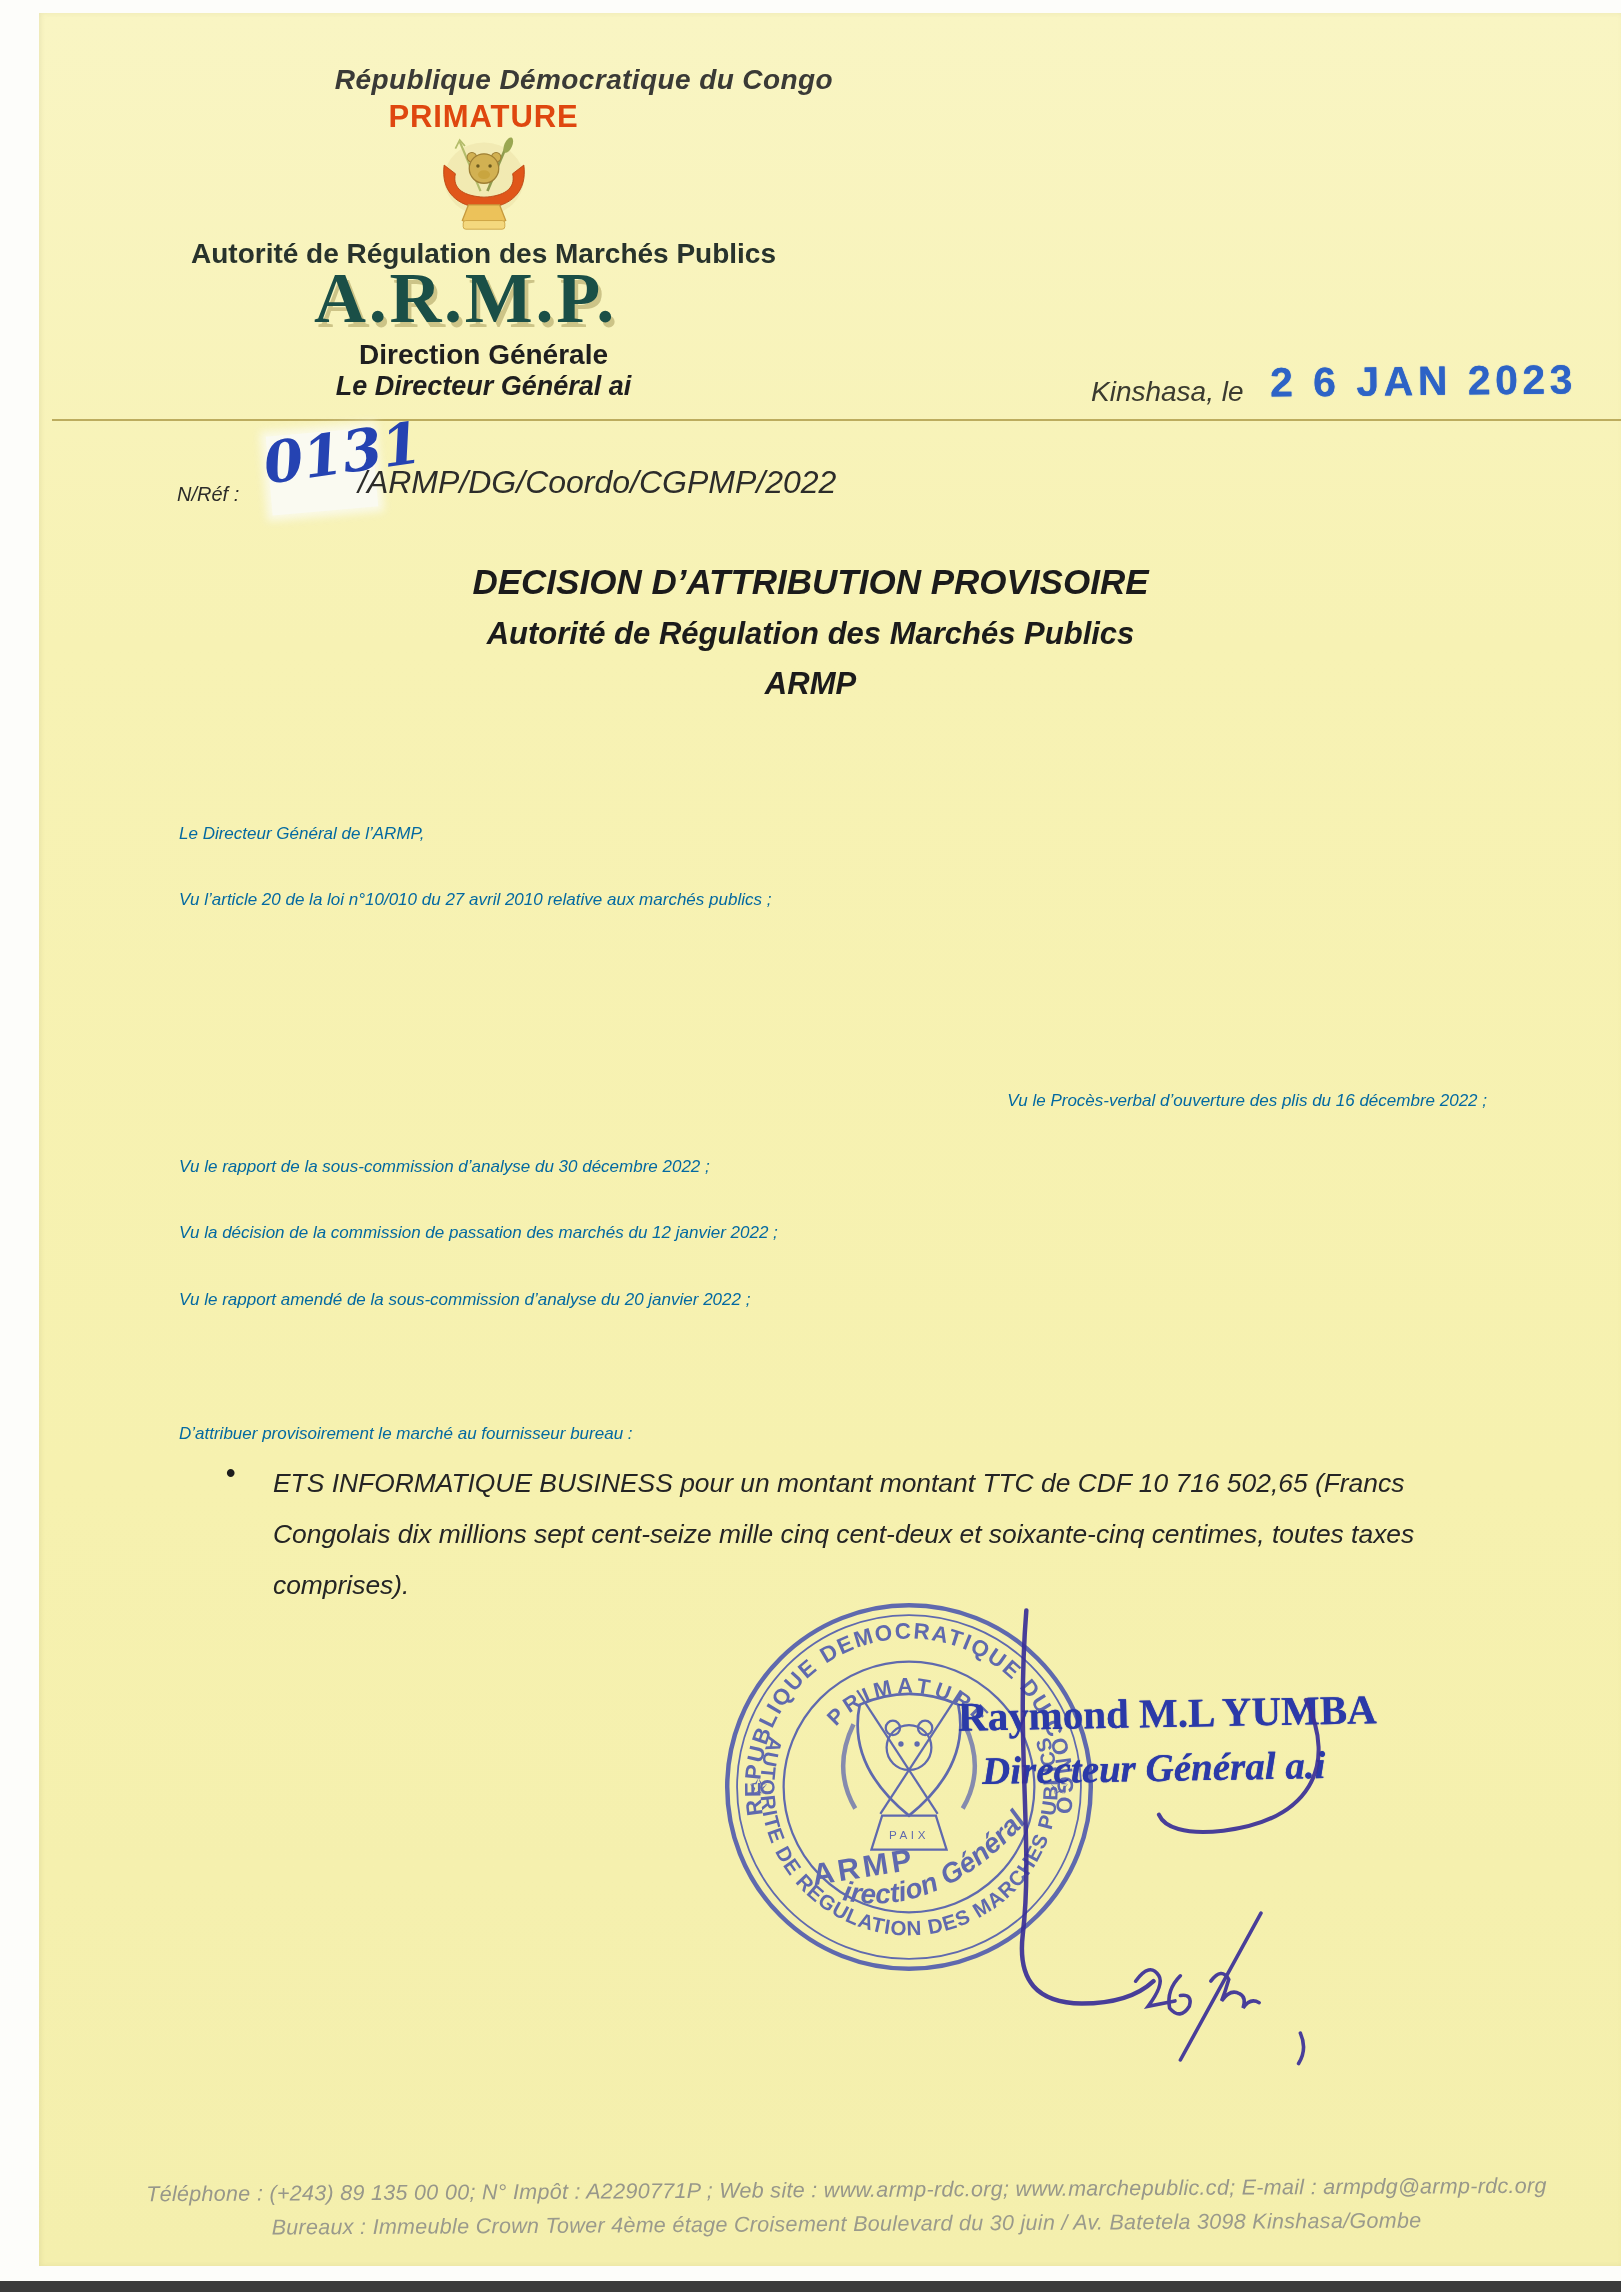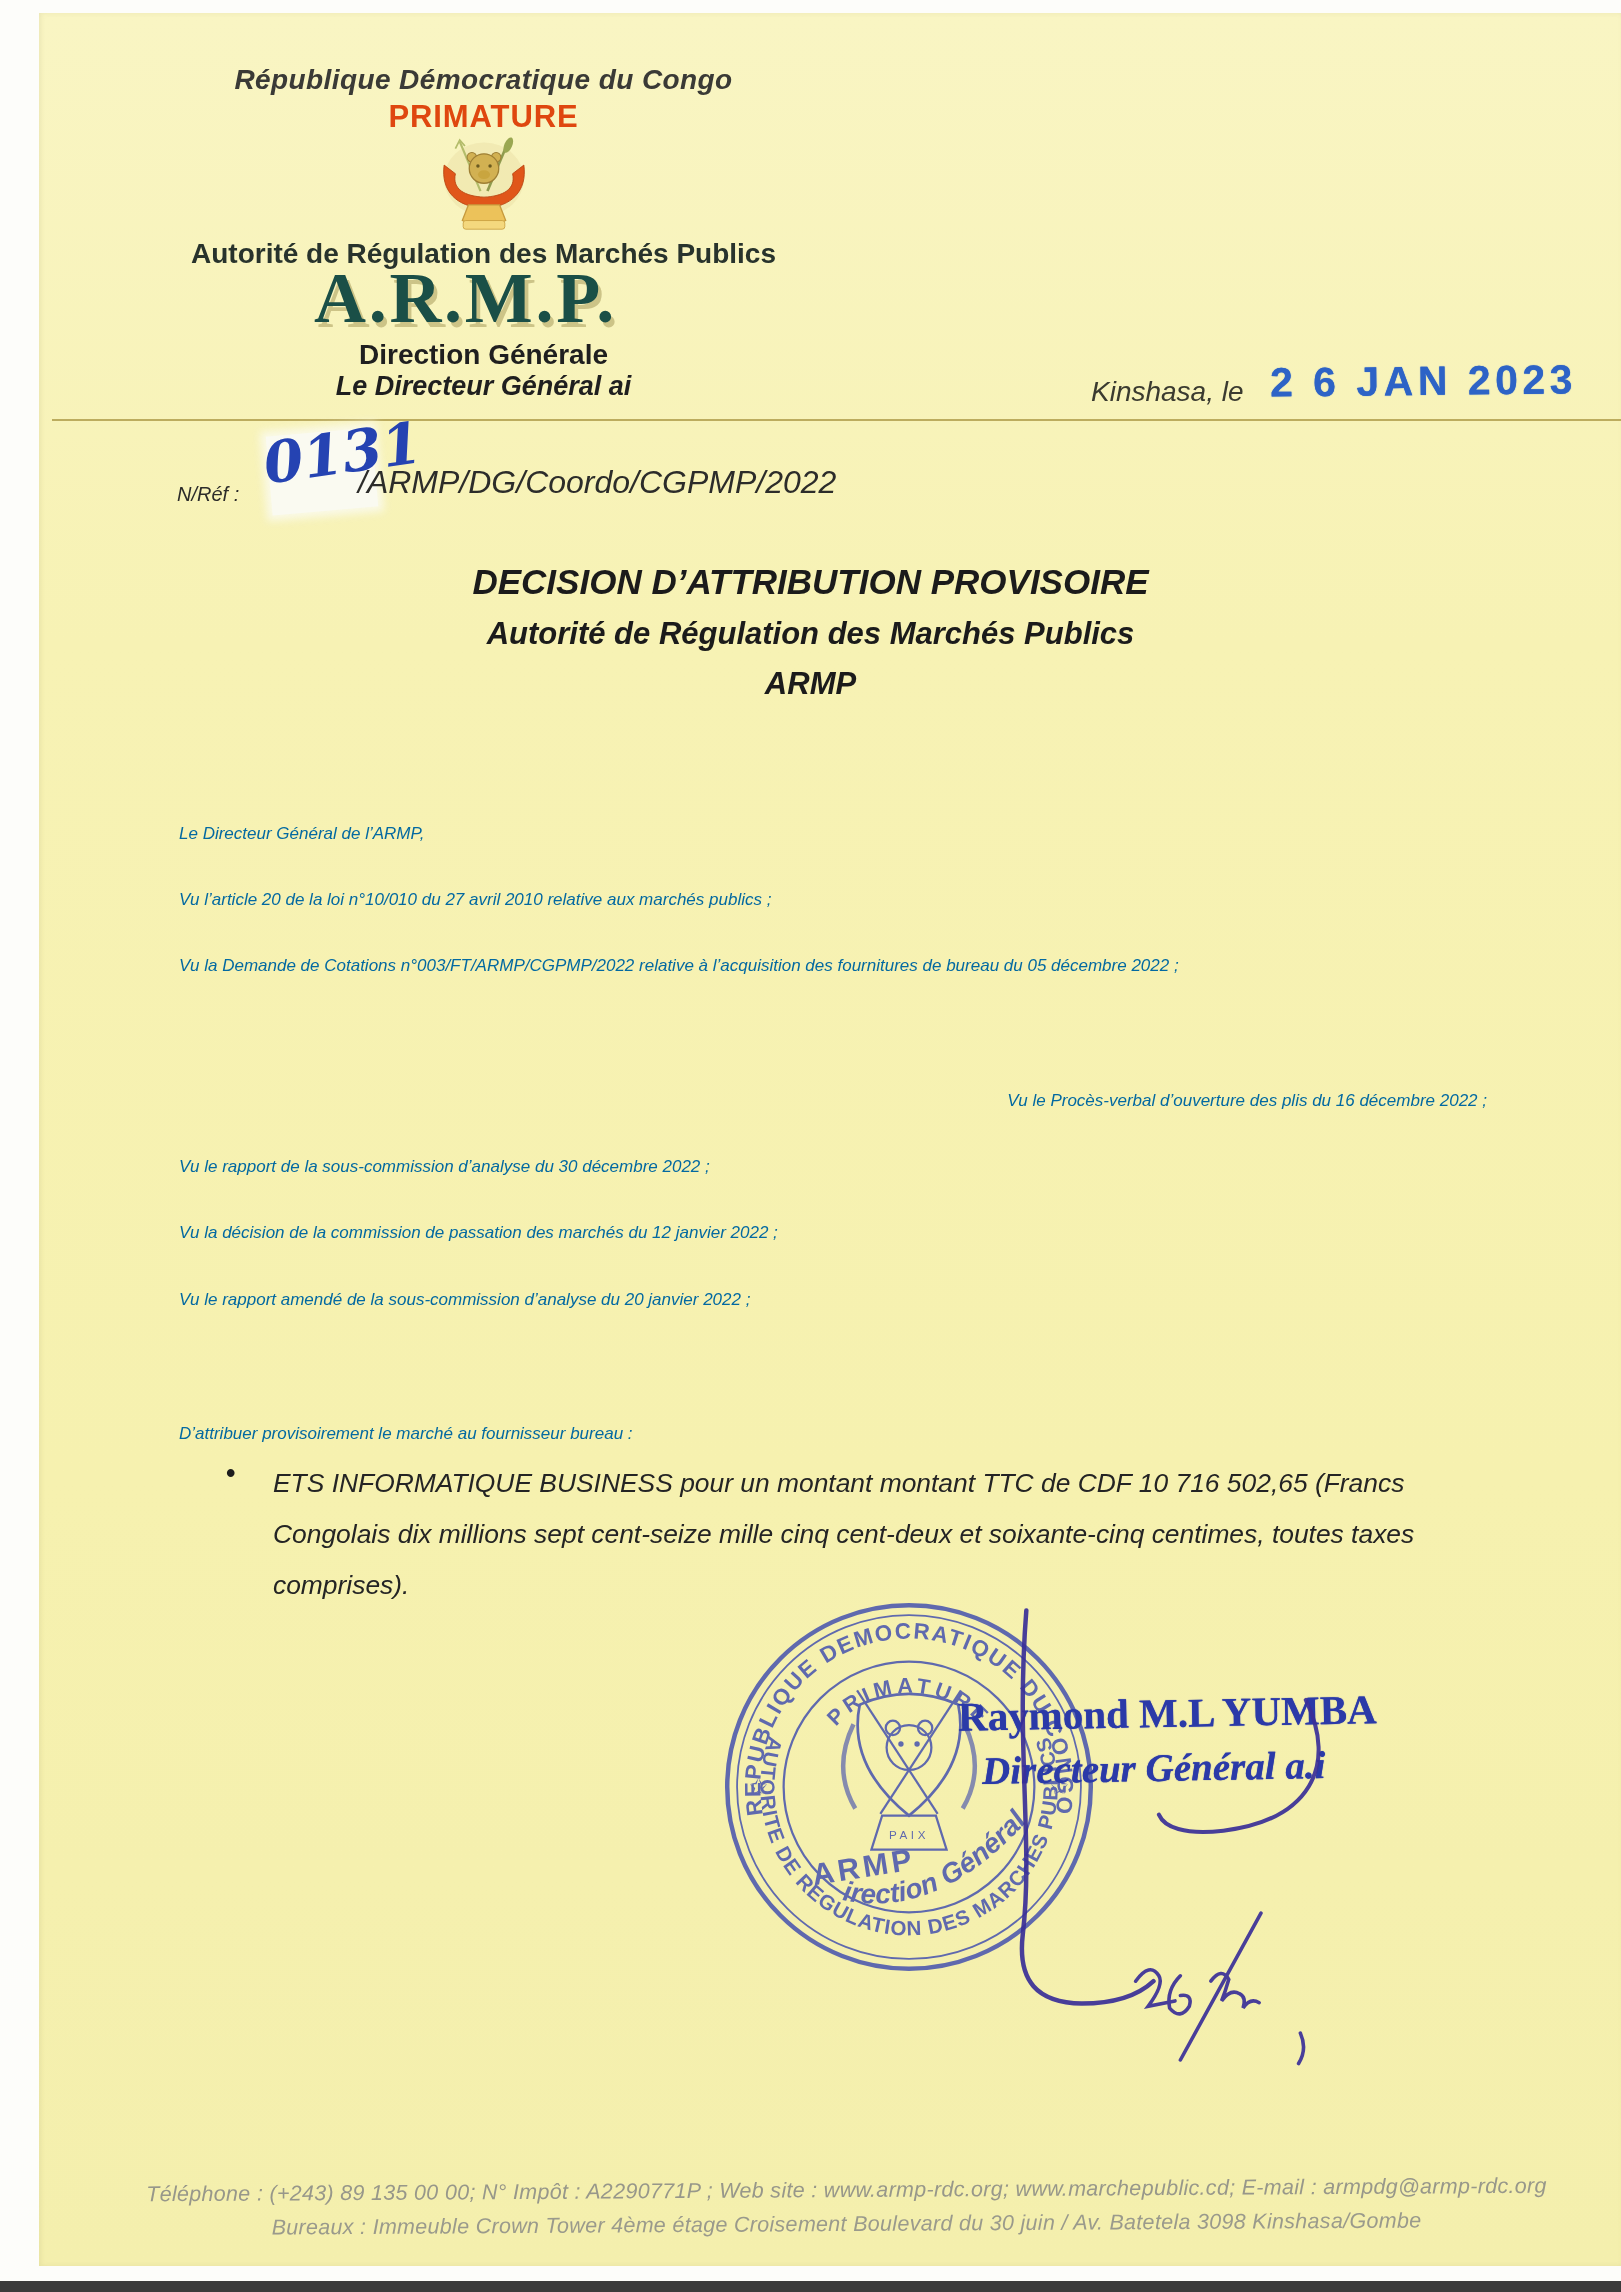--- a/index.html
+++ b/index.html
@@ -10,21 +10,21 @@
   }
   
   .paper{
     position:absolute; left:39px; top:12.5px; right:0; bottom:27px;
     background:linear-gradient(180deg,#f9f5c3 0%,#f7f2b4 28%,#f6f1af 65%,#f4efad 100%);
     box-shadow:inset 1.8px 0 5.4px rgba(120,110,60,.10);
   }
   .bottom-bar{position:absolute;left:0;right:0;bottom:0;height:11.6px;background:#3b3b3b;}
 
   
-  .lh-country{position:absolute;left:134px;top:64px;width:699px;text-align:center;
+  .lh-country{position:absolute;left:134px;top:64px;width:699px;text-align:right;
     font-style:italic;font-weight:600;font-size:28px;color:#3a3a36;letter-spacing:0.4px;}
   .lh-office{position:absolute;left:134px;top:99px;width:699px;text-align:center;
     font-weight:bold;font-size:31px;color:#df470f;letter-spacing:0.9px;}
   .emblem{position:absolute;left:432px;top:133px;width:104px;height:104px;}
   .lh-authority{position:absolute;left:134px;top:238px;width:699px;text-align:center;
     font-weight:bold;font-size:28px;color:#28332c;}
   .lh-acronym{position:absolute;left:116px;top:262px;width:699px;text-align:center;
     font-family:"Liberation Serif",serif;font-weight:bold;font-size:72px;line-height:1;
     color:#1a4f47;letter-spacing:2.7px;text-shadow:3.6px 4.5px 0 rgba(150,138,72,.45);}
   .lh-division{position:absolute;left:134px;top:339px;width:699px;text-align:center;
@@ -122,21 +122,20 @@
   <div class="ref-label">N/Réf :</div>
   <div class="ref-hand">0131</div>
   <div class="ref-printed">/ARMP/DG/Coordo/CGPMP/2022</div>
 
   <div class="title-l1">DECISION D’ATTRIBUTION PROVISOIRE</div>
   <div class="title-l2">Autorité de Régulation des Marchés Publics</div>
   <div class="title-l3">ARMP</div>
 
   <p class="para p-sal">Le Directeur Général de l’ARMP,</p>
   <p class="para p-r0">Vu l’article 20 de la loi n°10/010 du 27 avril 2010 relative aux marchés publics ;</p>
-  <p class="para p-r1">Vu la Demande de Cotations n°003/FT/ARMP/CGPMP/2022 relative à l’acquisition des fournitures de bureau du 05 décembre 2022 ;</p>
   <p class="para p-r2">Vu le Procès-verbal d’ouverture des plis du 16 décembre 2022 ;</p>
   <p class="para p-r3">Vu le rapport de la sous-commission d’analyse du 30 décembre 2022 ;</p>
   <p class="para p-r4">Vu la décision de la commission de passation des marchés du 12 janvier 2022 ;</p>
   <p class="para p-r5">Vu le rapport amendé de la sous-commission d’analyse du 20 janvier 2022 ;</p>
   <p class="para p-intro">D’attribuer provisoirement le marché au fournisseur bureau :</p>
 
   <span class="bullet-marker">•</span>
   <div class="bullet-text">
     <span class="bold">ETS INFORMATIQUE BUSINESS</span><span> pour un montant montant TTC de </span><span class="bold">CDF 10 716 502,65</span><span> (Francs Congolais dix millions sept cent-seize mille cinq cent-deux et soixante-cinq centimes, toutes taxes comprises).</span>
   </div>

